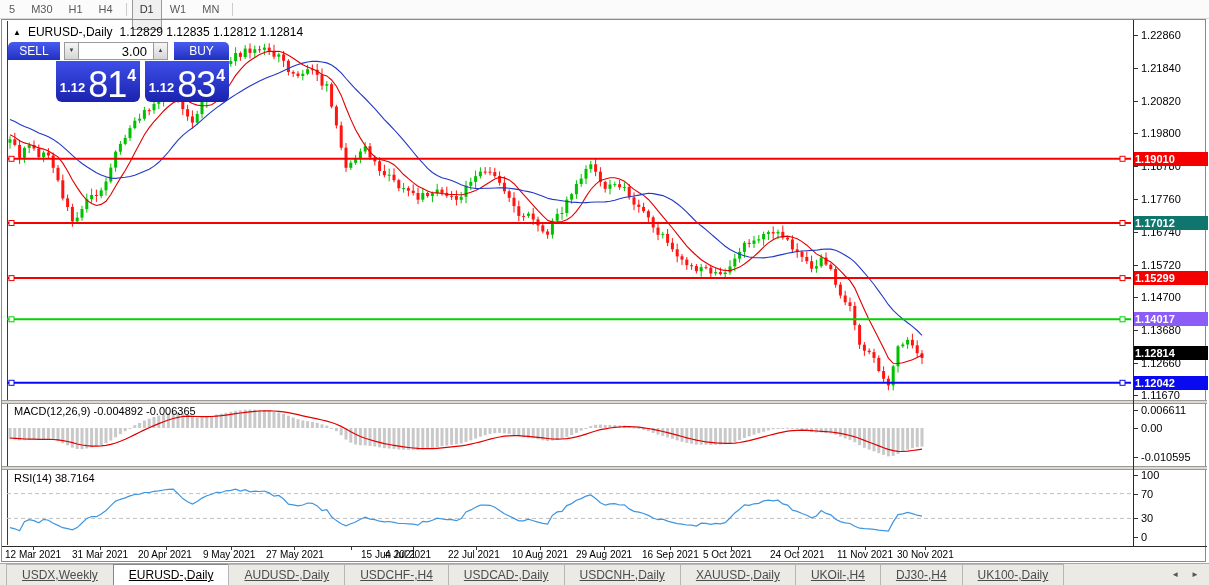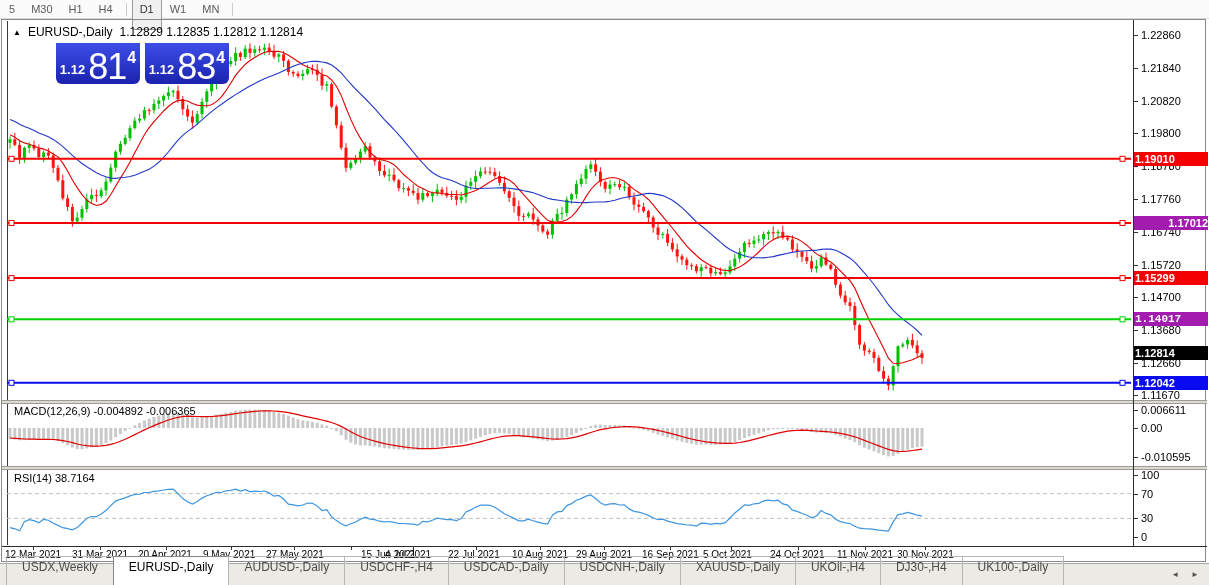--- a/index.html
+++ b/index.html
@@ -45,22 +45,22 @@
   .bigbox.right{border-radius:0 0 6px 6px;}
   .bsmall{font-size:13px;font-weight:bold;margin:0 3px 5px 0;}
   .bbig{font-size:36px;line-height:31px;font-weight:400;letter-spacing:-1px;}
   .bsup{font-size:16px;font-weight:bold;margin:0 0 15px 1px;}
   
   .dlab{position:absolute;top:549px;font-size:10px;color:#000;white-space:nowrap;}
   .dtick{position:absolute;top:546px;width:1px;height:4px;background:#333;}
   
   .tabs{position:absolute;left:0;top:563px;width:1209px;height:22px;background:#eceae4;border-top:1px solid #a8a8a8;
         display:flex;align-items:flex-end;padding-left:6px;box-sizing:border-box;font-size:12px;color:#4c4c4c;}
-  .tab{height:29px;line-height:20px;padding:0 15px;border:1px solid #b6b6b6;border-bottom:none;margin-right:-1px;
-       background:transparent;white-space:nowrap;cursor:pointer;box-sizing:border-box;}
+  .tab{height:21px;line-height:20px;padding:0 15px;border:1px solid #b6b6b6;border-bottom:none;margin-right:-1px;
+       background:transparent;white-space:nowrap;cursor:pointer;box-sizing:border-box;text-decoration:underline;}
   .tab.active{background:#fff;color:#000;border-color:#868686;}
   .tabscroll{margin-left:auto;display:flex;gap:12px;align-items:center;height:100%;padding-right:10px;
              color:#555;font-size:8px;}
   .tabscroll span{cursor:pointer;}
 </style>
 </head>
 <body>
 
 <div id="app">
 
@@ -711,20 +711,31 @@
   <div class="axisline-v"></div>
   <div class="axline"></div>
 
   <div class="title">
     <span class="collapse">▲</span>
     <span>EURUSD-,Daily</span>
     <span>1.12829 1.12835 1.12812 1.12814</span>
   </div>
 
   <div class="panel">
+    <div class="prow">
+      <div class="sellbtn">SELL</div>
+      <div class="spin">
+        <span>▼</span>
+      </div>
+      <input class="vol" value="3.00" style="">
+      <div class="spin">
+        <span>▲</span>
+      </div>
+      <div class="buybtn">BUY</div>
+    </div>
     <div class="bigrow">
       <div class="bigbox left">
         <span class="bsmall">1.12</span>
         <span class="bbig">81</span>
         <span class="bsup">4</span>
       </div>
       <div class="bigbox right">
         <span class="bsmall">1.12</span>
         <span class="bbig">83</span>
         <span class="bsup">4</span>
@@ -768,23 +779,23 @@
       <div class="atick" style="top: 456.999px;">-0.010595</div>
       <div class="tickmark" style="top: 475px;"></div>
       <div class="atick" style="top: 475px;">100</div>
       <div class="tickmark" style="top: 493.6px;"></div>
       <div class="atick" style="top: 493.6px;">70</div>
       <div class="tickmark" style="top: 518.4px;"></div>
       <div class="atick" style="top: 518.4px;">30</div>
       <div class="tickmark" style="top: 537px;"></div>
       <div class="atick" style="top: 537px;">0</div>
       <div class="badge" style="top: 158.777px; background: rgb(244, 0, 0);">1.19010</div>
-      <div class="badge" style="top: 223.013px; background: #a21caf; text-align: right;">1.17012</div>
+      <div class="badge" style="top: 223.013px; background: #0f766e;">1.17012</div>
       <div class="badge" style="top: 278.086px; background: rgb(244, 0, 0);">1.15299</div>
-      <div class="badge" style="top: 319.302px; background: #a21caf; font-family: Liberation Mono, monospace;">1.14017</div>
+      <div class="badge" style="top: 319.302px; background: #8b5cf6;">1.14017</div>
       <div class="badge" style="top: 382.799px; background: rgb(10, 10, 240);">1.12042</div>
       <div class="badge" style="top: 353px; background: #000000;">1.12814</div>
     </div>
   <div id="datelabels">
       <div class="dlab" style="left: 5px;">12 Mar 2021</div>
       <div class="dtick" style="left: 33px;"></div>
       <div class="dlab" style="left: 72px;">31 Mar 2021</div>
       <div class="dtick" style="left: 100px;"></div>
       <div class="dlab" style="left: 138px;">20 Apr 2021</div>
       <div class="dtick" style="left: 166px;"></div>

